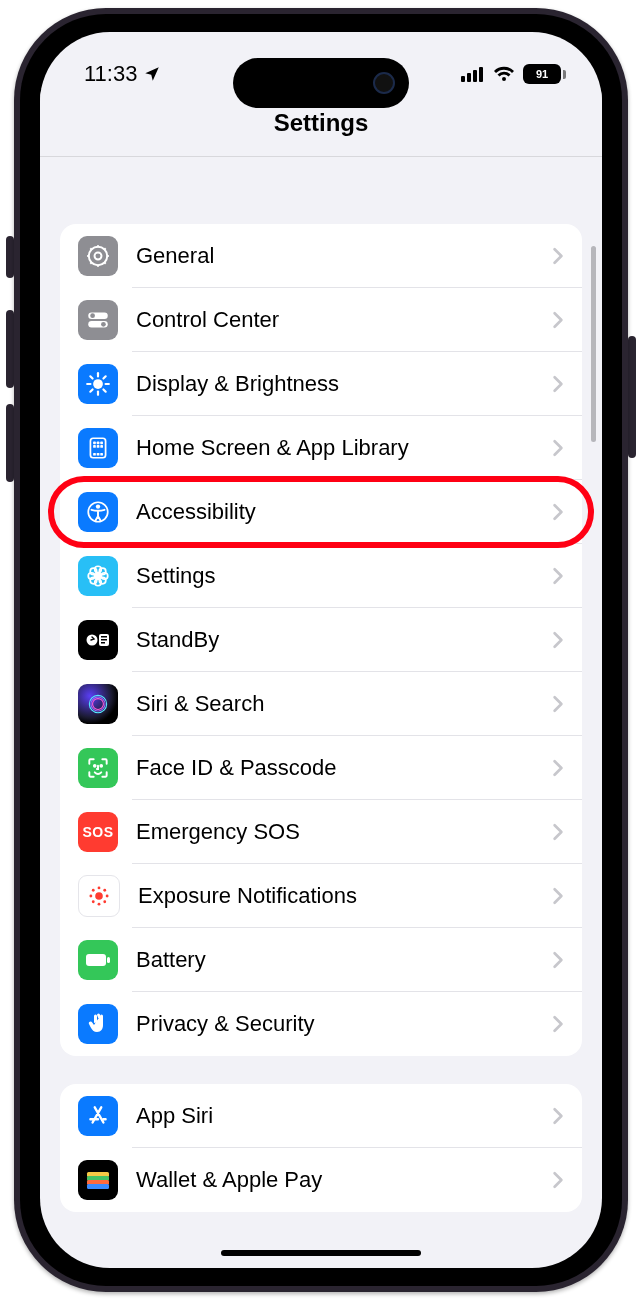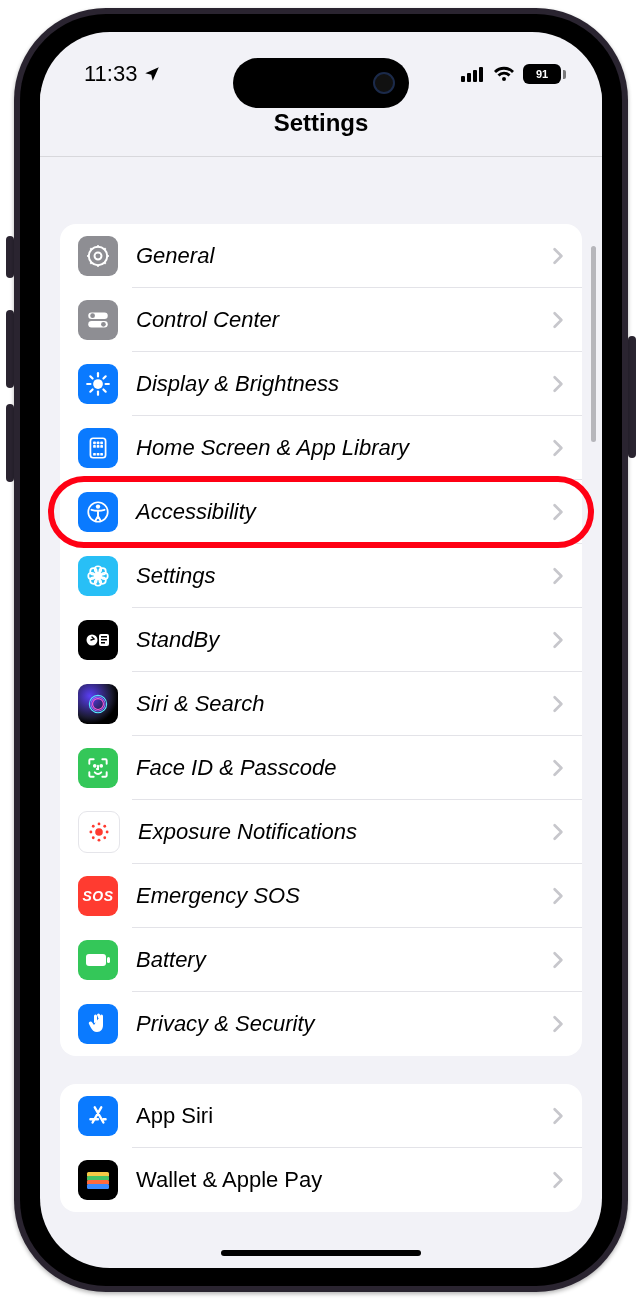--- a/index.html
+++ b/index.html
@@ -20,21 +20,21 @@
   .loc-icon svg,.wifi-icon svg,.sig-icon svg{display:block;}
   .batt{display:flex;align-items:center;gap:2px;}
   .batt .body{width:38px;height:20px;border-radius:6px;background:#000;display:flex;align-items:center;justify-content:center;position:relative;}
   .batt .fill{position:absolute;left:2px;top:2px;bottom:2px;right:5px;background:#000;border-radius:4px;}
   .batt .pct{position:relative;color:#fff;font-size:11px;font-weight:700;}
   .batt .tip{width:3px;height:9px;background:#000;border-radius:0 2px 2px 0;opacity:.5;}
   .navbar{position:absolute;top:58px;left:0;right:0;height:66px;display:flex;align-items:center;justify-content:center;border-bottom:1px solid #d8d8dc;background:#f2f2f7;z-index:3;}
   .navbar .title{font-size:24px;font-weight:700;color:#000;}
   .content{position:absolute;top:136px;left:0;right:0;bottom:0;overflow:hidden;}
   .group{background:#fff;margin:20px 20px 28px 20px;border-radius:16px;overflow:visible;}
-  .group:first-child{margin-top:56px;font-style:italic;}
+  .group:first-child{margin-top:56px;}
   .row{display:flex;align-items:center;height:64px;padding:0 18px;position:relative;}
   .row:not(:last-child)::after{content:"";position:absolute;left:72px;right:0;bottom:0;height:1px;background:#e3e3e8;}
   .row .icon{width:40px;height:40px;border-radius:9px;margin-right:18px;display:flex;align-items:center;justify-content:center;flex-shrink:0;}
   .row .label{flex:1;font-size:22px;color:#000;}
   .row .chev{color:#c7c7cc;}
   .row .chev svg{display:block;}
   .row.highlight::before{content:"";position:absolute;left:-12px;right:-12px;top:-4px;bottom:-4px;border:6px solid #ff0014;border-radius:36px;pointer-events:none;z-index:2;}
   .ic-gray{background:#8e8e93;color:#fff;}
   .ic-blue{background:#0a7aff;color:#fff;}
   .ic-cyan{background:#28bff6;color:#fff;}
@@ -285,20 +285,32 @@
               </div>
               <div class="label">Face ID &amp; Passcode</div>
               <div class="chev">
                   <svg width="12" height="18" viewBox="0 0 10 16">
                     <path d="M2 2l6 6-6 6" stroke="#c7c7cc" stroke-width="2.4" fill="none" stroke-linecap="round" stroke-linejoin="round"></path>
                   </svg>
                 </div>
             </div>
 
             <div class="row">
+              <div class="icon ic-red" style="font-size:14px;font-weight:800;color:#fff;letter-spacing:.5px;">
+                <span>SOS</span>
+              </div>
+              <div class="label">Emergency SOS</div>
+              <div class="chev">
+                  <svg width="12" height="18" viewBox="0 0 10 16">
+                    <path d="M2 2l6 6-6 6" stroke="#c7c7cc" stroke-width="2.4" fill="none" stroke-linecap="round" stroke-linejoin="round"></path>
+                  </svg>
+                </div>
+            </div>
+
+            <div class="row">
               <div class="icon ic-white">
                 <svg width="26" height="26" viewBox="0 0 24 24">
                     <circle cx="12" cy="12" r="3.5" fill="#ff3b30"></circle>
                     <g fill="#ff3b30">
                       <circle cx="12" cy="4.5" r="1.3"></circle>
                       <circle cx="12" cy="19.5" r="1.3"></circle>
                       <circle cx="4.5" cy="12" r="1.3"></circle>
                       <circle cx="19.5" cy="12" r="1.3"></circle>
                       <circle cx="6.7" cy="6.7" r="1.3"></circle>
                       <circle cx="17.3" cy="6.7" r="1.3"></circle>
@@ -309,32 +321,20 @@
               </div>
               <div class="label">Exposure Notifications</div>
               <div class="chev">
                   <svg width="12" height="18" viewBox="0 0 10 16">
                     <path d="M2 2l6 6-6 6" stroke="#c7c7cc" stroke-width="2.4" fill="none" stroke-linecap="round" stroke-linejoin="round"></path>
                   </svg>
                 </div>
             </div>
 
             <div class="row">
-              <div class="icon ic-red" style="font-size:14px;font-weight:800;color:#fff;letter-spacing:.5px;">
-                <span>SOS</span>
-              </div>
-              <div class="label">Emergency SOS</div>
-              <div class="chev">
-                  <svg width="12" height="18" viewBox="0 0 10 16">
-                    <path d="M2 2l6 6-6 6" stroke="#c7c7cc" stroke-width="2.4" fill="none" stroke-linecap="round" stroke-linejoin="round"></path>
-                  </svg>
-                </div>
-            </div>
-
-            <div class="row">
               <div class="icon ic-green">
                 <svg width="28" height="18" viewBox="0 0 28 18">
                     <rect x="2" y="3" width="20" height="12" rx="3" fill="#fff"></rect>
                     <rect x="23" y="6" width="3" height="6" rx="1.5" fill="#fff"></rect>
                   </svg>
               </div>
               <div class="label">Battery</div>
               <div class="chev">
                   <svg width="12" height="18" viewBox="0 0 10 16">
                     <path d="M2 2l6 6-6 6" stroke="#c7c7cc" stroke-width="2.4" fill="none" stroke-linecap="round" stroke-linejoin="round"></path>

